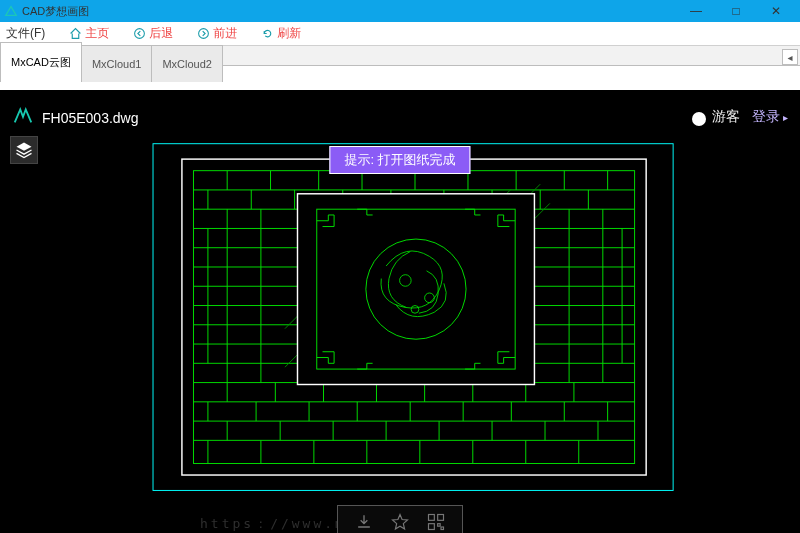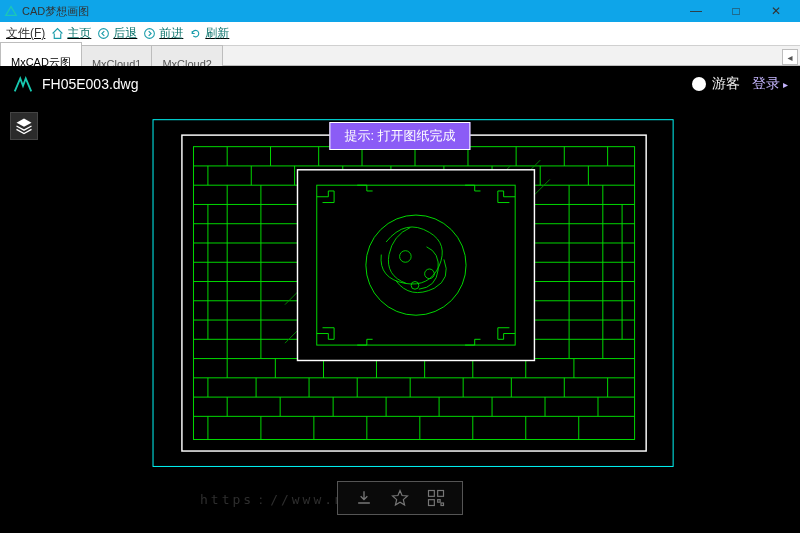--- a/index.html
+++ b/index.html
@@ -3,32 +3,32 @@
 <meta charset="utf-8">
 <style>
   * { box-sizing: border-box; margin: 0; padding: 0; }
   html,body { width:800px; height:533px; font-family: "Microsoft YaHei", Arial, sans-serif; overflow:hidden; background:#fff;}
   
   .titlebar { height:22px; display:flex; align-items:center; padding:0 4px; font-size:11px; color:#333; background:#0ea5e9; }
   .titlebar .icon { width:14px; height:14px; margin-right:4px; display:inline-flex; align-items:center; justify-content:center;}
   .titlebar .spacer { flex:1; }
   .titlebar .winbtn { width:40px; height:22px; display:flex; align-items:center; justify-content:center; font-size:12px; color:#333;}
   
-  .menubar { height:24px; display:flex; align-items:center; padding:0 6px; gap:6px; font-size:12px; border-bottom:1px solid #d0d0d0; background:#fff;text-decoration:underline;}
-  .menubar .menuitem { display:flex; align-items:center; gap:3px; color:#0f766e; cursor:pointer;}
+  .menubar { height:24px; display:flex; align-items:center; padding:0 6px; gap:24px; font-size:12px; border-bottom:1px solid #d0d0d0; background:#fff;}
+  .menubar .menuitem { display:flex; align-items:center; gap:3px; color:#ef4444; cursor:pointer;}
   .menubar .menuitem.file { color:#333; }
   .menubar svg { width:13px; height:13px; }
   
   .tabstrip { height:20px; display:flex; align-items:flex-end; background:#f2f2f2; border-bottom:1px solid #bdbdbd; font-size:11px; position:relative;}
   .tab { padding:12px 10px; border:1px solid #bdbdbd; border-bottom:none; margin-right:-1px; background:#eaeaea; color:#555; position:relative; top:17px;margin-top:32px;}
   .tab.active { background:#fff; color:#000;}
   .tabstrip .scrollbtn { margin-left:auto; width:16px; height:16px; border:1px solid #bdbdbd; display:flex; align-items:center; justify-content:center; font-size:10px; color:#555; background:#fff; margin-right:2px;}
   
   .viewer { position:relative; height:467px; background:#000; }
-  .viewer-header { height:36px; display:flex; align-items:center; padding:0 12px; color:#fff; font-size:14px;}
+  .viewer-header { height:36px; display:flex; align-items:flex-end; padding:0 12px; color:#fff; font-size:14px;margin-top:24px;}
   .viewer-header .logo { width:22px; height:22px; margin-right:8px; }
   .viewer-header .spacer{flex:1;}
   .viewer-header .usercircle{width:14px;height:14px;border-radius:50%;background:#fff;margin-right:6px;}
   .viewer-header .login{display:flex;align-items:center;gap:3px;color:#c4b5fd;}
   
   .layerbtn { position:absolute; left:10px; top:46px; width:28px; height:28px; background:#2b2b2b; border:0.5px solid #444; display:flex; align-items:center; justify-content:center;}
   
   .canvaswrap { position:absolute; left:50px; right:20px; top:46px; bottom:55px; }
   .canvaswrap svg { width:100%; height:100%; }
   

